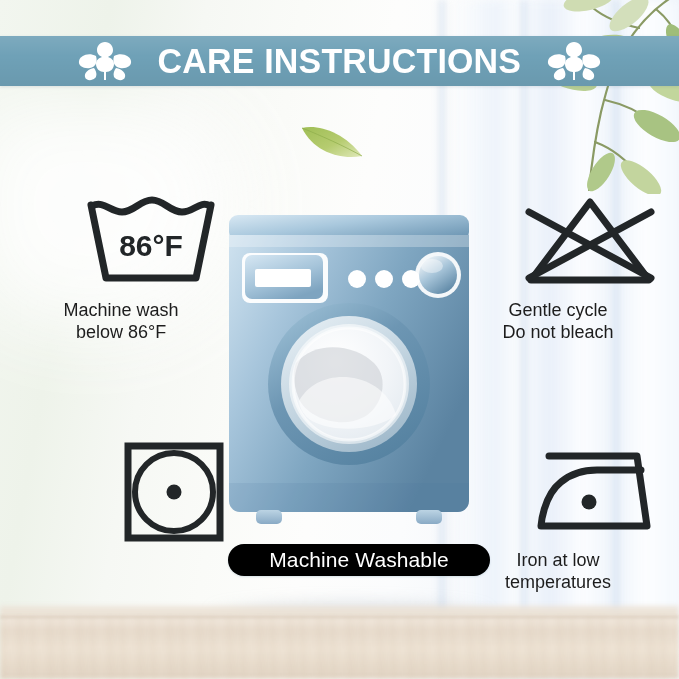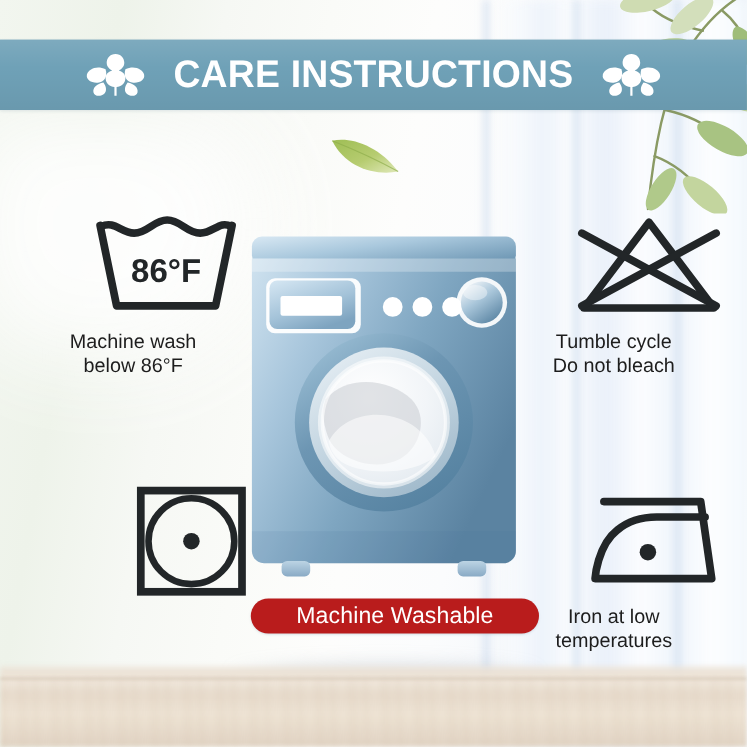--- a/index.html
+++ b/index.html
@@ -168,21 +168,21 @@
     pointer-events: none;
   }
   .leaf-float svg { display: block; width: 100%; height: 100%; }
 
   
   .banner {
     position: absolute;
     left: 0;
     top: 36px;
     width: 679px;
-    height: 64px;
+    height: 50px;
     background: #6fa1b7;
     display: flex;
     align-items: center;
     justify-content: center;
     gap: 20px;
     box-shadow: 0 1px 3px rgba(90,120,140,.18);
   }
   .banner-sheen {
     position: absolute;
     inset: 0;
@@ -246,21 +246,21 @@
   .machine svg { display: block; width: 100%; height: 100%; }
 
   
   .badge {
     position: absolute;
     left: 228px;
     top: 544px;
     width: 262px;
     height: 32px;
     border-radius: 16px;
-    background: #b91c1c;
+    background: #000000;
     color: #ffffff;
     font-size: 21px;
     display: flex;
     align-items: center;
     justify-content: center;
     letter-spacing: .1px;
     box-shadow: 0 1px 2px rgba(110,150,170,.25);
   }
 </style>
 </head>
@@ -361,21 +361,21 @@
   </div>
 
   <div class="cell cell-tr">
     <div class="sym">
       <svg width="146" height="96" viewBox="0 0 146 96" xmlns="http://www.w3.org/2000/svg">
         <path d="M73 8 L132 86 L14 86 Z" fill="none" stroke="#222628" stroke-width="7" stroke-linejoin="round"></path>
         <path d="M12 18 L134 84" stroke="#222628" stroke-width="7" stroke-linecap="round"></path>
         <path d="M134 18 L12 84" stroke="#222628" stroke-width="7" stroke-linecap="round"></path>
       </svg>
     </div>
-    <div class="caption">Tumble cycle
+    <div class="caption">Gentle cycle
 Do not bleach</div>
   </div>
 
   <div class="cell cell-bl">
     <div class="sym">
       <svg width="104" height="104" viewBox="0 0 104 104" xmlns="http://www.w3.org/2000/svg">
         <rect x="6" y="6" width="92" height="92" fill="none" stroke="#222628" stroke-width="7"></rect>
         <circle cx="52" cy="52" r="39" fill="none" stroke="#222628" stroke-width="6"></circle>
         <circle cx="52" cy="52" r="7.5" fill="#222628"></circle>
       </svg>

